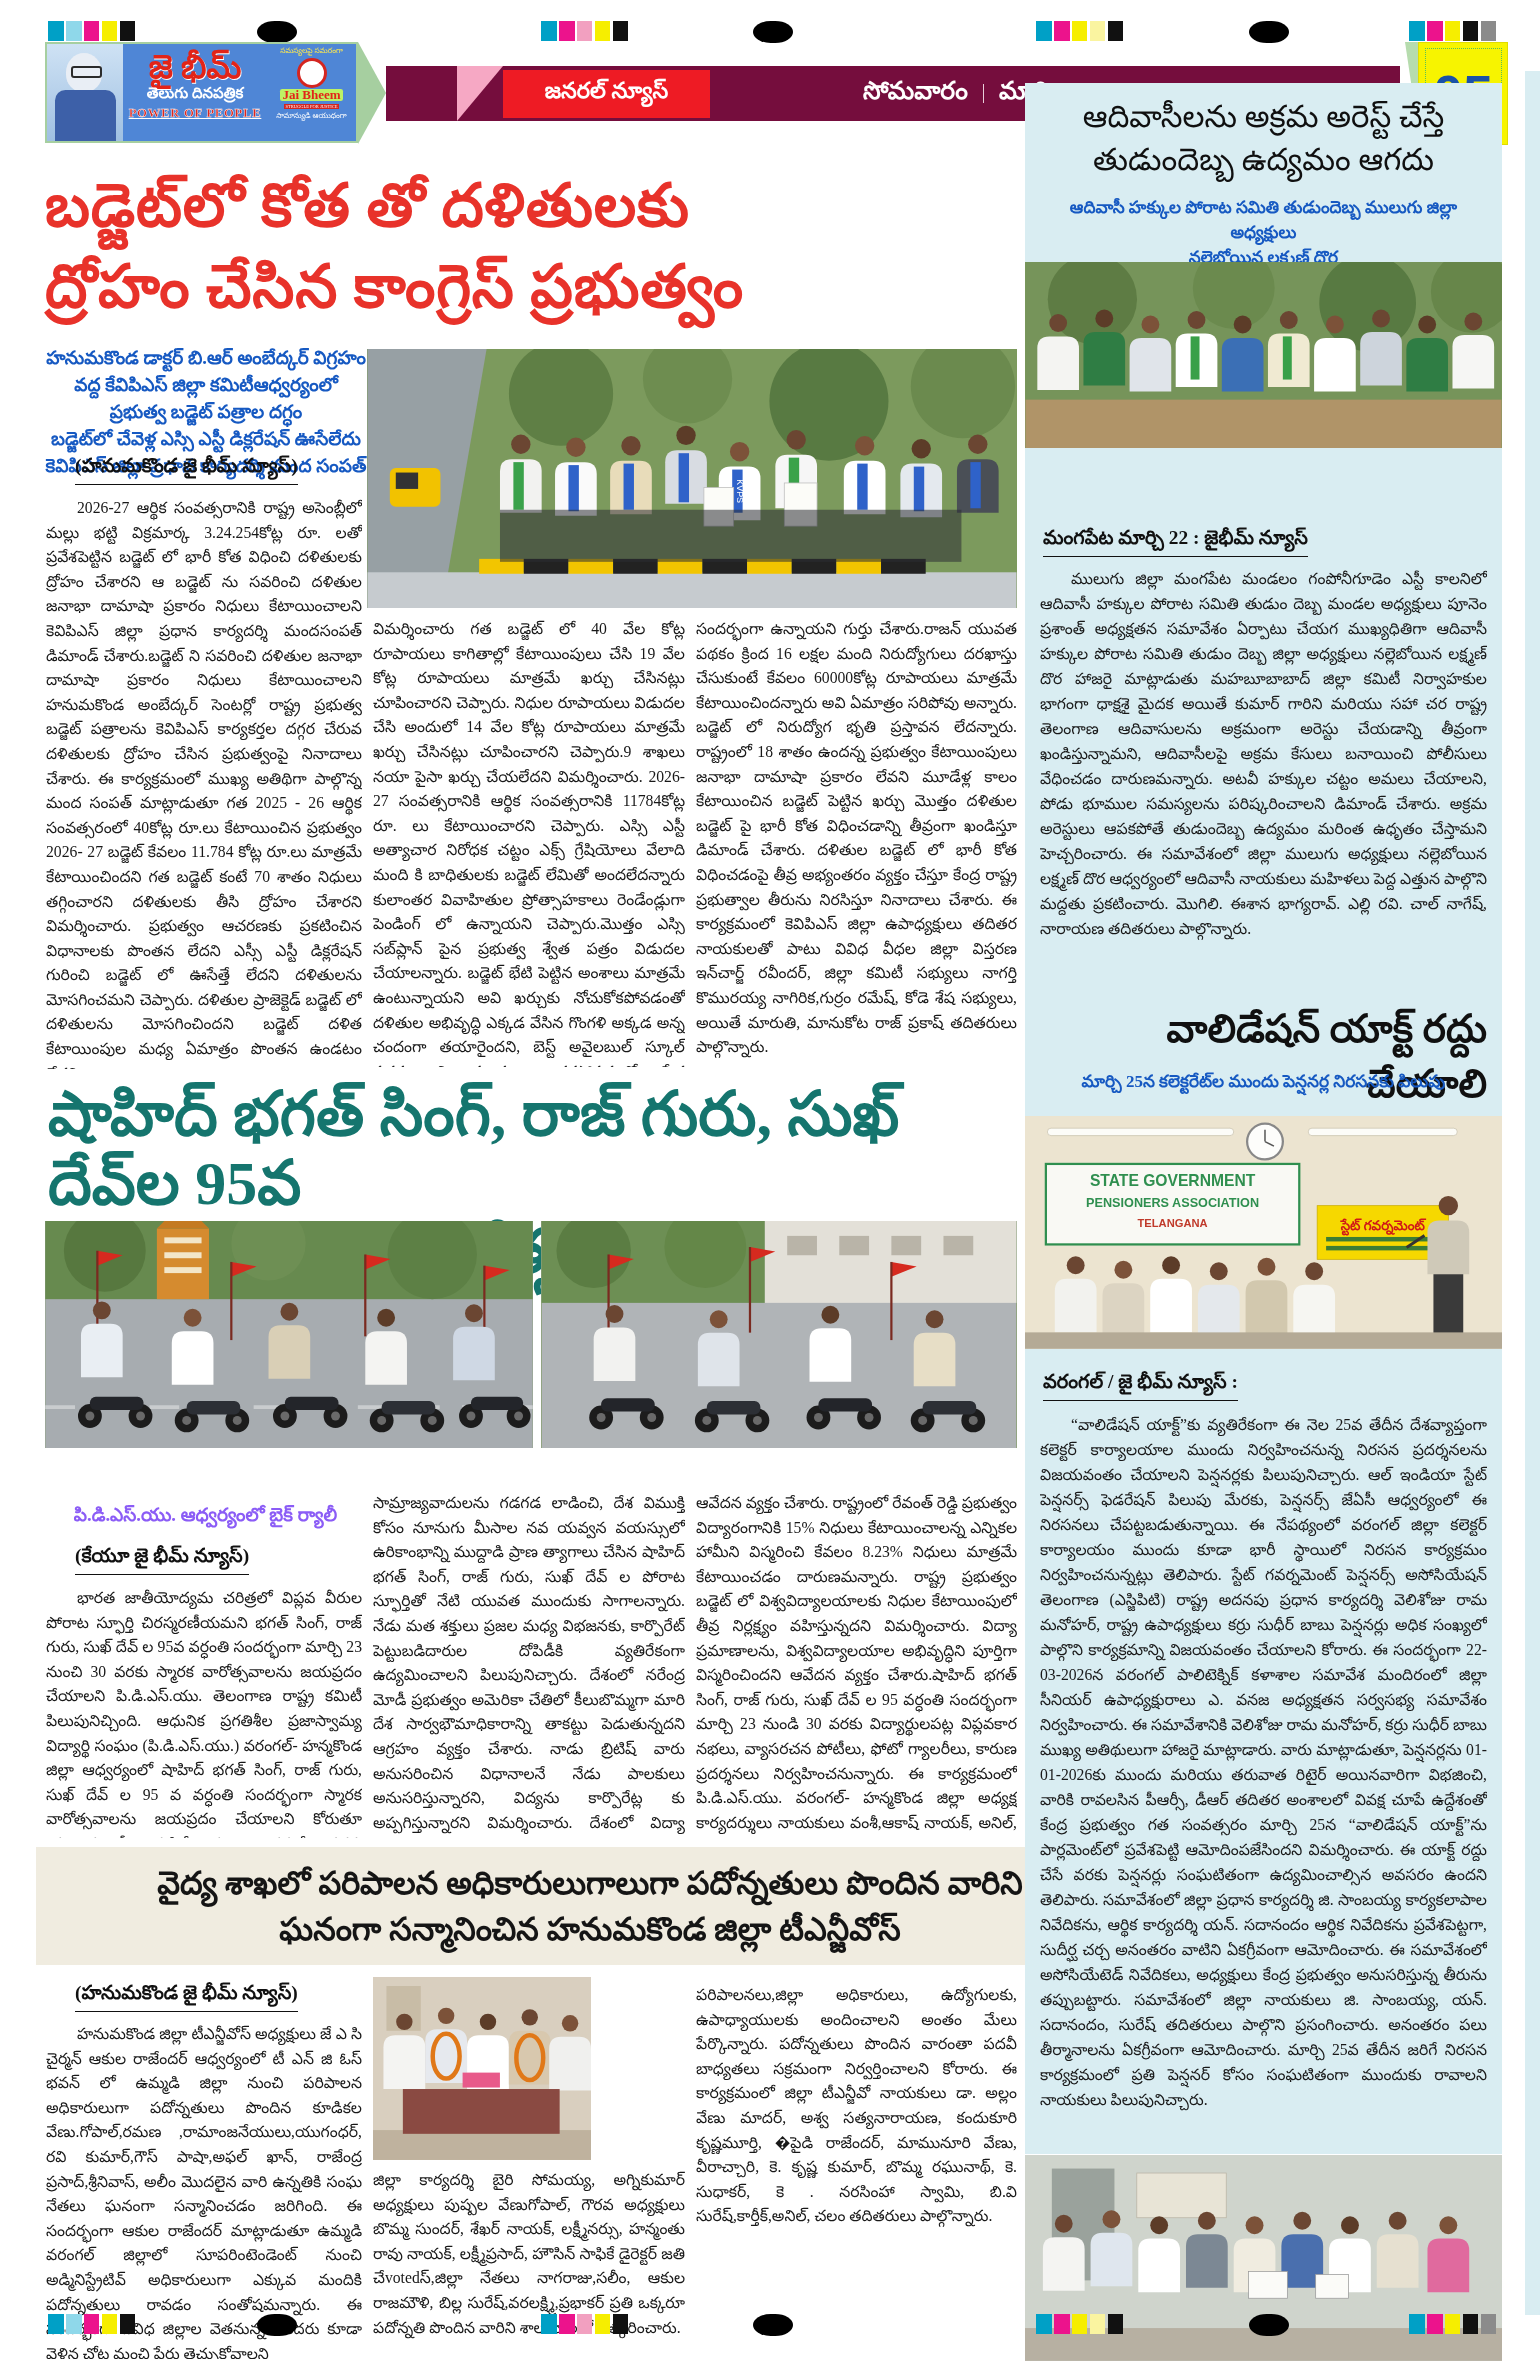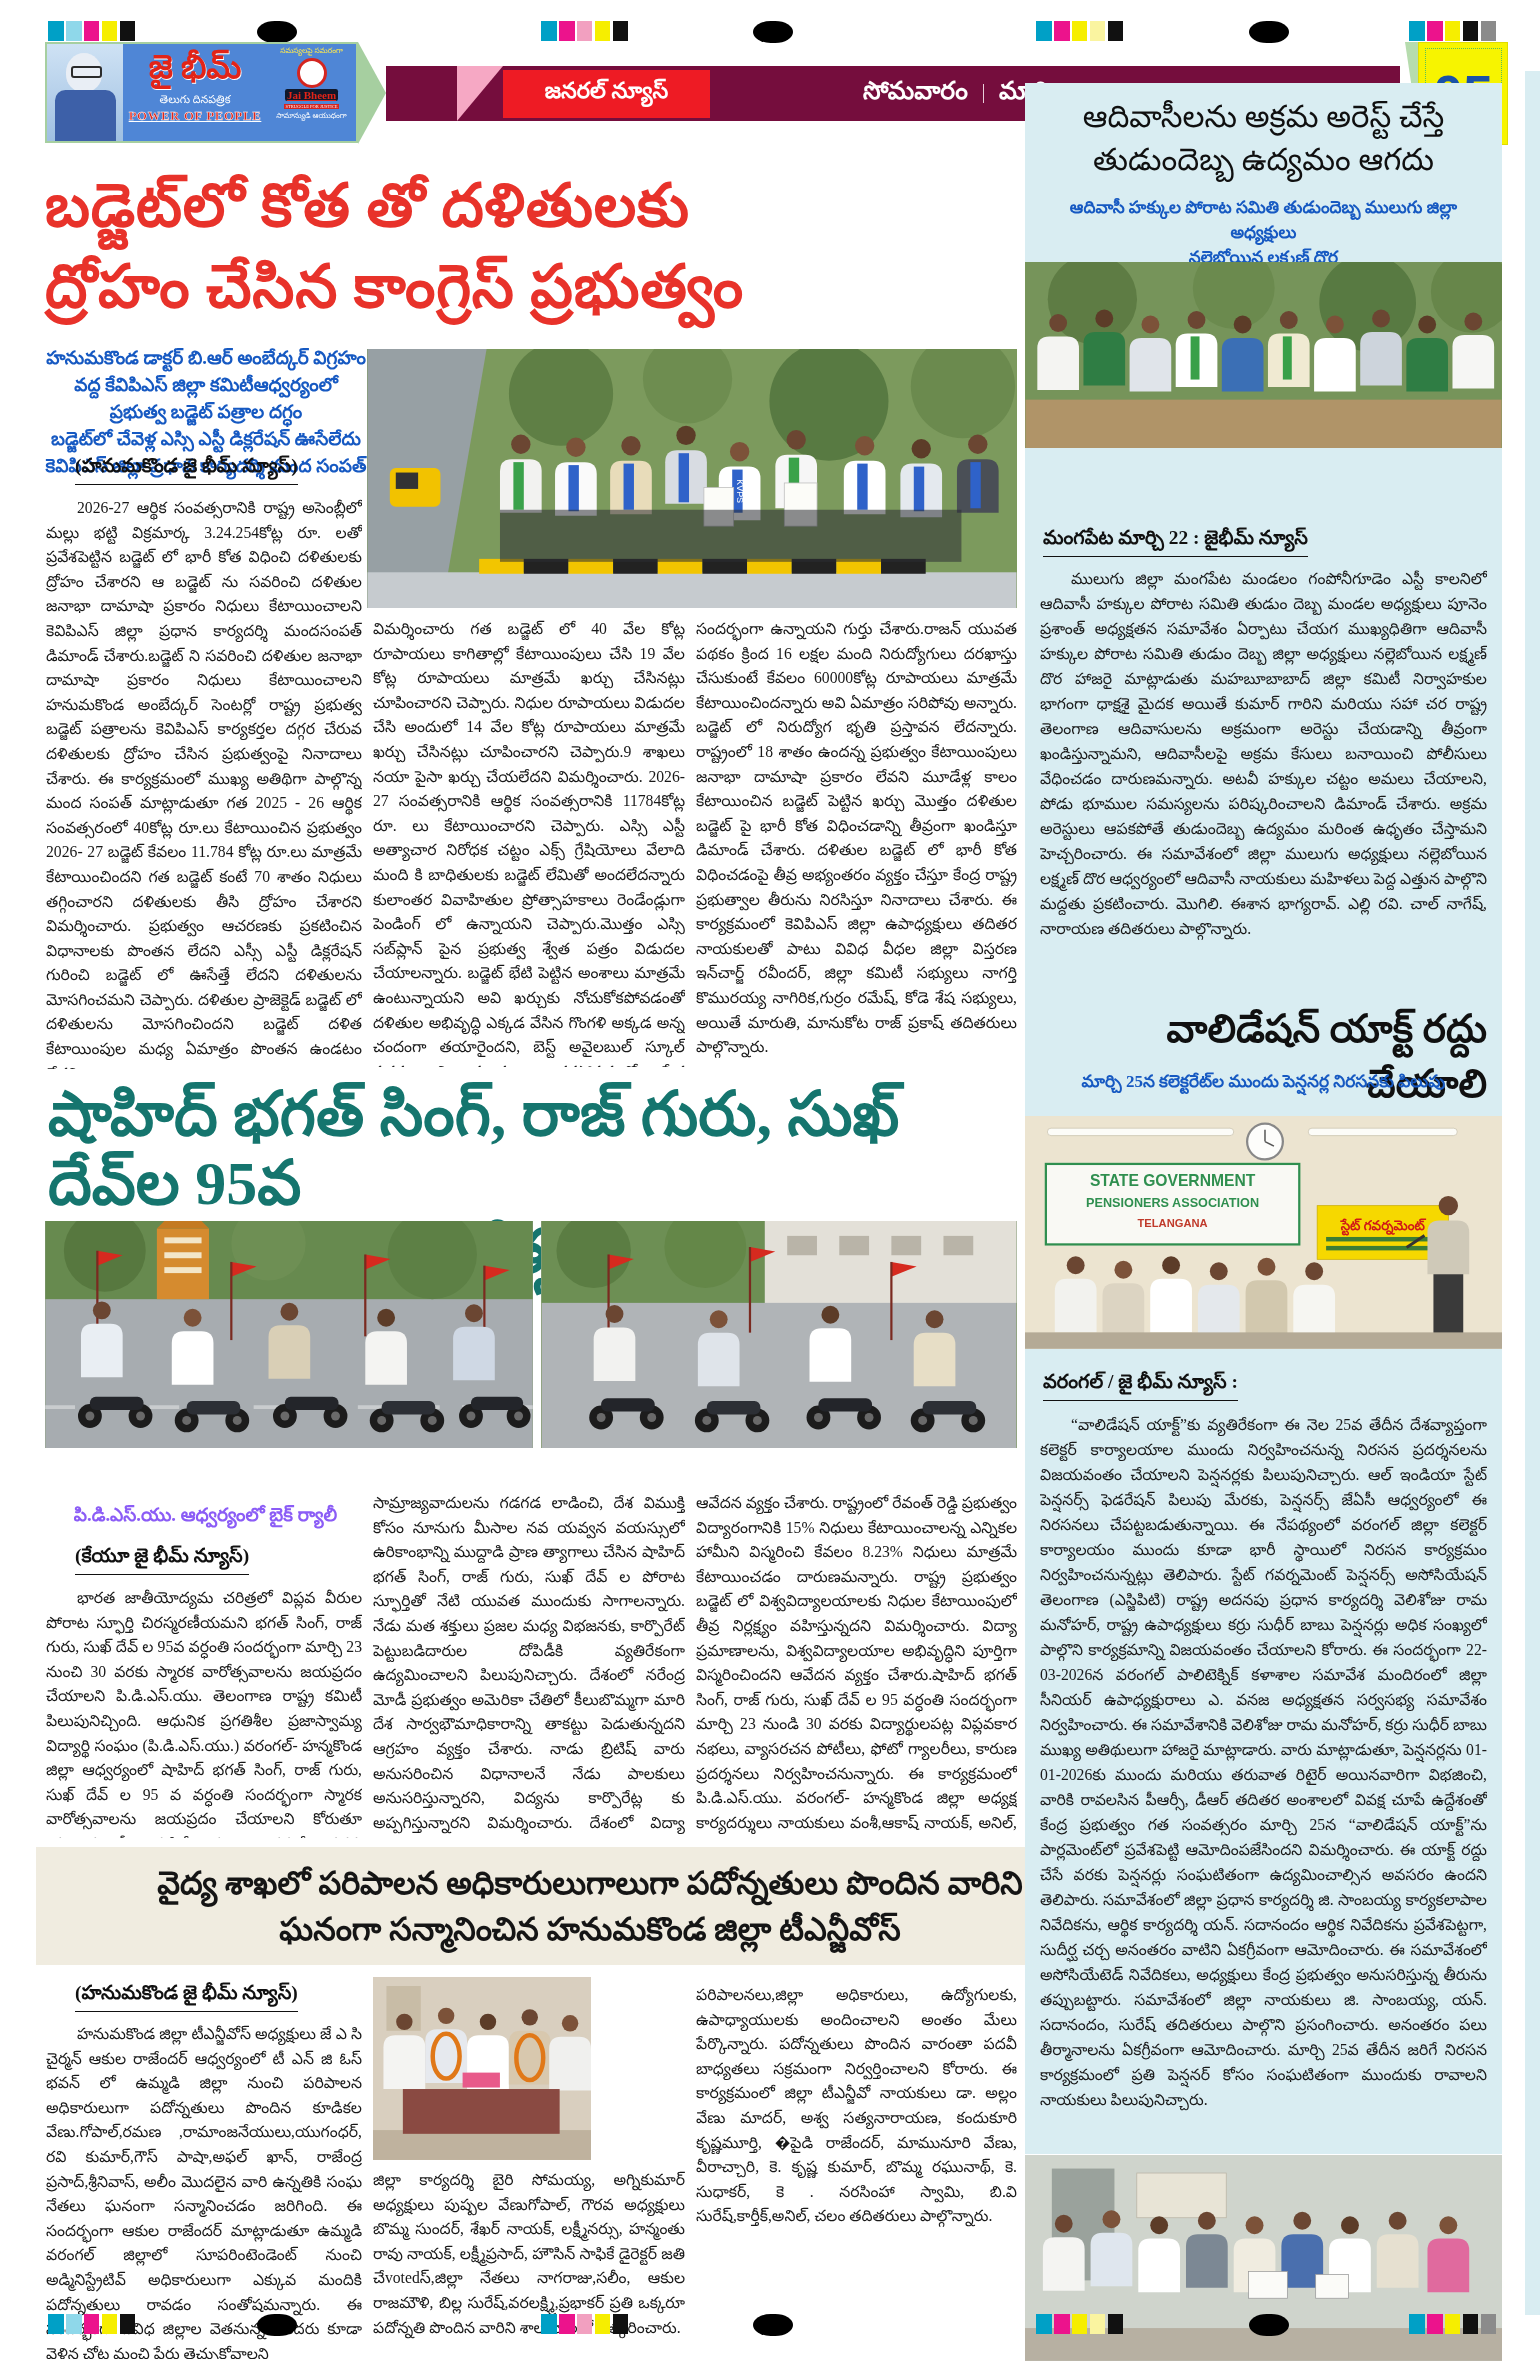--- a/index.html
+++ b/index.html
@@ -13,26 +13,26 @@
   .blob{display:inline-block;width:40px;height:22.4px;border-radius:45%/50%;background:#000;}
   
   .logo-box{left:45px;top:42px;width:313px;height:101px;background:#4f86d6;border:2.2px solid #a6cfa0;
             display:flex;box-sizing:border-box;}
   .portrait{width:76px;height:100%;background:linear-gradient(180deg,#cfe2f4,#9fc0e2);position:relative;overflow:hidden;}
   .portrait .head{position:absolute;left:19.4px;top:9px;width:36px;height:39px;border-radius:50% 50% 45% 45%;background:#e9eef5;}
   .portrait .glass{position:absolute;left:24px;top:22.4px;width:27px;height:7.5px;border:2.2px solid #2b2b2b;border-radius:3px;background:transparent;}
   .portrait .suit{position:absolute;left:7.5px;top:46px;width:61px;height:52px;background:#3d60a8;border-radius:10.4px 10.4px 0 0;}
   .logo-mid{flex:1;text-align:center;position:relative;padding-top:4.5px;}
   .logo-title{font-size:33px;font-weight:bold;color:#e22418;text-shadow:0.7px 0.7px 0 #fff;line-height:36px;font-family:"Liberation Serif",serif;}
-  .logo-sub{font-size:11px;color:#ffffff;margin-top:8px;}
+  .logo-sub{font-size:15px;color:#ffffff;margin-top:0px;font-weight:bold;}
   .logo-power{font-size:12.7px;font-weight:bold;color:#e22418;letter-spacing:0.7px;-webkit-text-stroke:0.4px #fff;margin-top:1px;text-decoration:underline;}
   .logo-right{width:89px;text-align:center;font-size:7.5px;position:relative;padding-top:2.2px;}
   .tv-top{color:#ffe94d;font-size:7.5px;}
   .tv-circle{width:30px;height:30px;margin:0.7px auto;border-radius:50%;background:#fff;border:3px solid #d42520;box-sizing:border-box;}
-  .tv-name{color:#e22418;font-weight:bold;font-size:11px;background:#0f172a;border-radius:2.2px;display:inline-block;padding:0 2.2px;line-height:12px;text-decoration:underline;}
+  .tv-name{color:#e22418;font-weight:bold;font-size:13px;background:#bef264;border-radius:2.2px;display:inline-block;padding:0 2.2px;line-height:12px;}
   .tv-strap{color:#fff;background:#d42520;font-size:4.5px;display:inline-block;padding:0 1.5px;}
   .tv-bottom{color:#fff;font-size:7.5px;margin-top:1.5px;}
   .green-arrow{left:358px;top:42px;width:0;height:0;border-top:51px solid transparent;border-bottom:51px solid transparent;border-left:28px solid #a6cfa0;}
   .band{left:386px;top:66px;width:1014px;height:55px;background:#750d3d;}
   .pink-tri{position:absolute;left:71px;top:0;width:0;height:0;border-top:55px solid #f6a8c4;border-right:46px solid transparent;}
   .newsbox{position:absolute;left:117px;top:3.7px;width:207px;height:48px;background:#ee1b24;color:#fff;
            display:flex;align-items:center;justify-content:center;font-size:22.4px;font-weight:bold;}
   .dateline{position:absolute;left:477px;top:0;height:55px;display:flex;align-items:center;color:#fff;
             font-size:25px;font-weight:bold;gap:10.4px;}
   .datesep{display:inline-block;width:1.5px;height:19.4px;background:#e8cdd9;margin:0 4.5px;}

